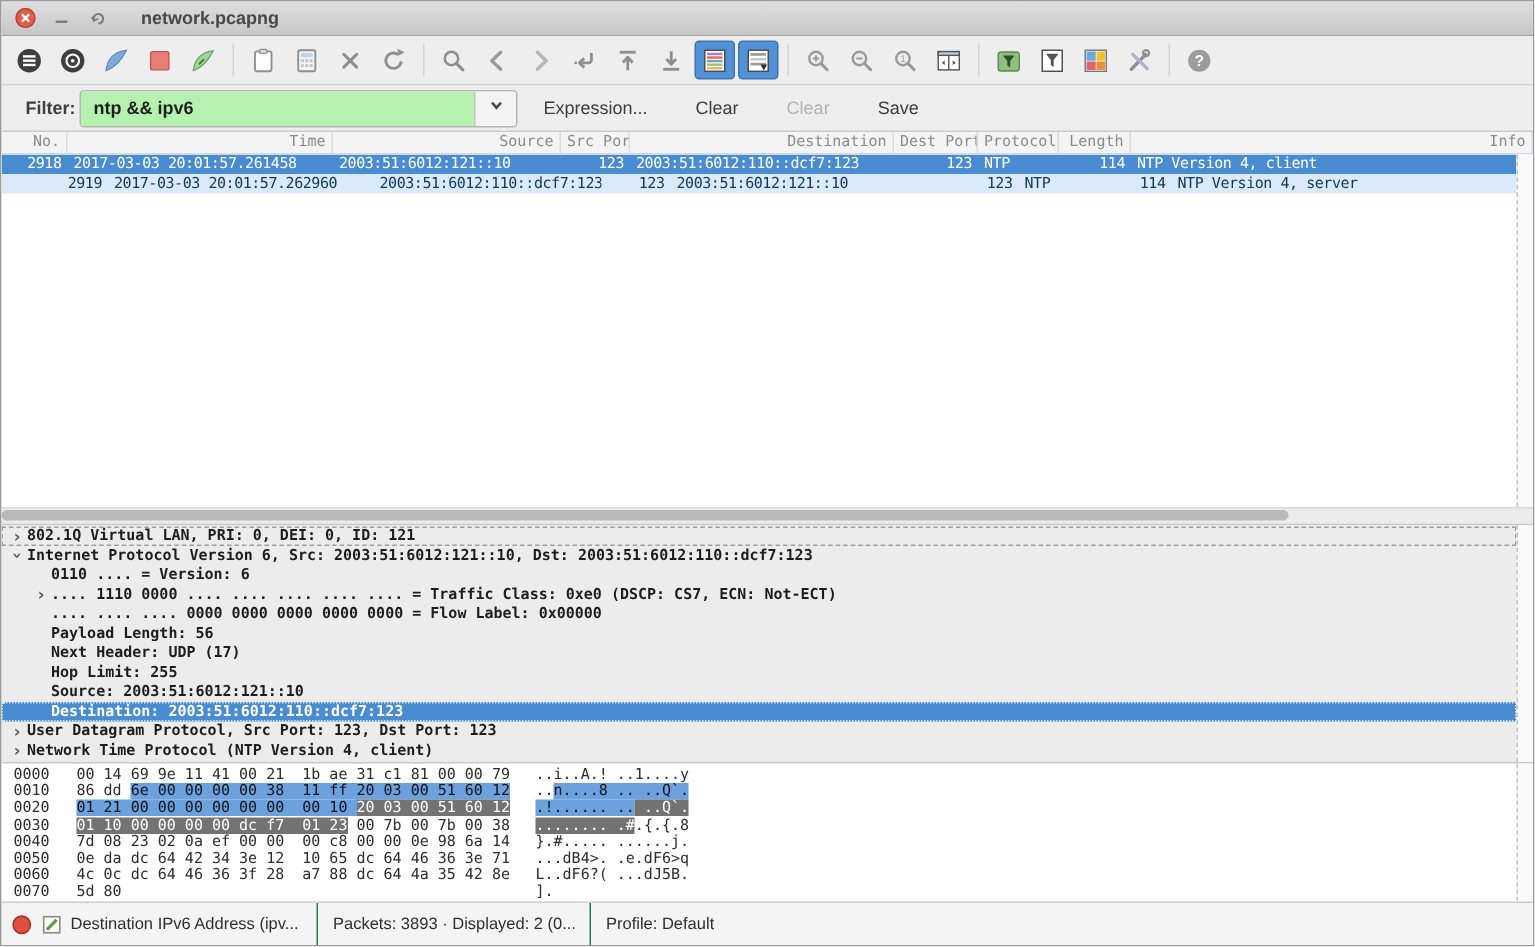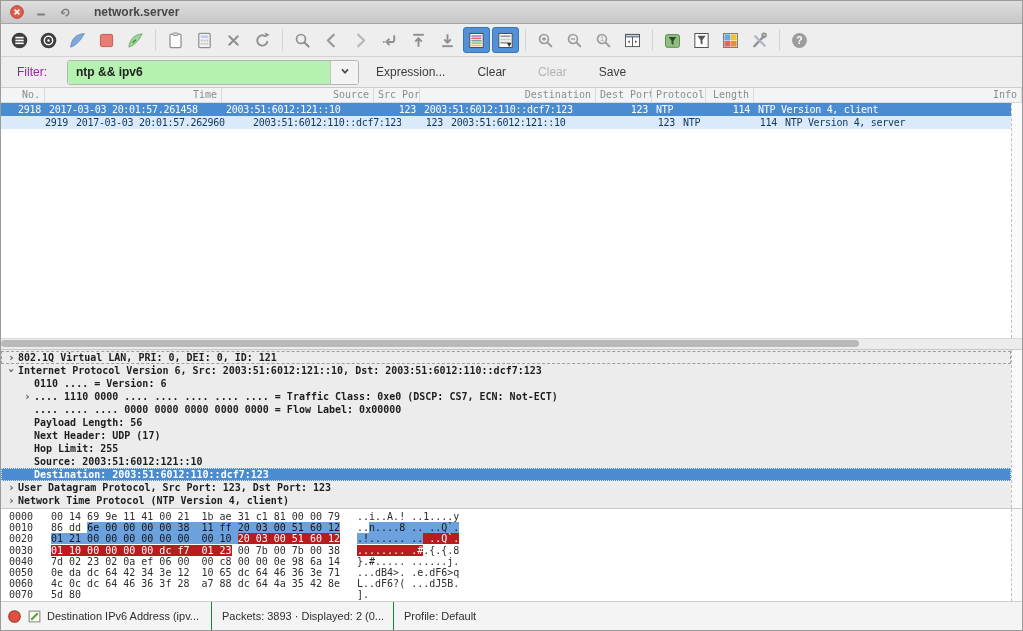--- a/index.html
+++ b/index.html
@@ -18,21 +18,21 @@
   .toolbar{height:32px;flex:none;background:#eeeeee;border-bottom:1px solid #d2d2d2;
     display:flex;align-items:center;padding:0 4px;}
   .tb-btn{width:27px;height:26px;border-radius:3px;display:flex;align-items:center;justify-content:center;margin:0 1px;flex:none;}
   .tb-btn .icon, .tb-btn svg{width:19px;height:19px;display:block;}
   .tb-btn.pressed{background:#5291d6;border:1px solid #3a75b5;box-sizing:border-box;}
   .tb-sep{width:1px;height:22px;background:#d4d4d4;margin:0 5px;flex:none;}
 
   
   .filterbar{height:30px;flex:none;background:#eeeeee;border-bottom:1px solid #cccccc;
     display:flex;align-items:center;padding-left:16px;}
-  .filter-label{font-size:12px;color:#a21caf;margin-right:20px;}
+  .filter-label{font-size:12px;color:#404040;margin-right:3px;font-weight:bold;}
   .filter-combo{display:flex;height:23px;width:290px;border:1px solid #b5b5b5;border-radius:3px;overflow:hidden;background:#fff;flex:none;}
   .filter-input{flex:1;min-width:0;background:#b5f2b0;border:none;outline:none;
     font-family:"Liberation Sans",sans-serif;font-size:12px;font-weight:bold;color:#1f1f1f;padding:0 8px;}
   .filter-drop{width:27px;background:#f3f3f3;border-left:1px solid #c3c3c3;display:flex;align-items:center;justify-content:center;}
   .filter-drop svg{width:12px;height:12px;}
   .fbtn{font-size:12px;color:#3c3c3c;margin-left:24px;background:none;border:none;
     font-family:"Liberation Sans",sans-serif;padding:2px 4px;}
   .fbtn.first{margin-left:13px;}
   .fbtn.disabled{color:#b3b3b3;}
 
@@ -70,21 +70,21 @@
   .dt-text{white-space:pre;}
 
   
   .hexpane{height:92px;flex:none;background:#fff;border-top:1px solid #c9c9c9;display:flex;}
   .hx-main{flex:1;min-width:0;padding:2px 0 0 8px;font-family:"DejaVu Sans Mono",monospace;font-size:10px;color:#2d2d2d;}
   .hx-row{height:11.2px;line-height:11.2px;display:flex;white-space:pre;}
   .hx-off{width:34px;flex:none;}
   .hx-hex{width:294px;flex:none;margin-left:8px;}
   .hx-ascii{margin-left:12px;}
   .hp{background:#6ba1dc;color:#14141e;}
-  .hs{background:#b91c1c;color:#fff;}
+  .hs{background:#737373;color:#fff;}
 
   
   .statusbar{height:28px;flex:none;background:#f4f4f4;border-top:1px solid #cfcfcf;display:flex;align-items:stretch;
     font-size:11px;color:#2e2e2e;}
   .sb-sec{display:flex;align-items:center;border-right:1px solid #15803d;box-sizing:border-box;padding:0 10px;white-space:nowrap;overflow:hidden;}
   .sb-sec:nth-child(1){width:211px;padding-left:6px;}
   .sb-sec:nth-child(2){width:182px;}
   .sb-sec:nth-child(3){border-right:none;flex:1;}
   .sb-ic{width:15px;height:15px;margin-right:5px;flex:none;}
   .sb-ic svg{width:15px;height:15px;display:block;}
@@ -114,21 +114,21 @@
         </div>
         <div class="winbtn">
           <span class="icon">
             <svg viewBox="0 0 14 14">
               <path d="M4.5,8.5 a3.2,3.2 0 1 1 3,2.2" fill="none" stroke="#7d7d7d" stroke-width="1.4"></path>
               <path d="M3.2,6.2 l1.4,2.7 2.6,-1.4" fill="none" stroke="#7d7d7d" stroke-width="1.2"></path>
             </svg>
           </span>
         </div>
       </div>
-    <div class="win-title">network.server</div>
+    <div class="win-title">network.pcapng</div>
   </div>
 
   <div class="toolbar">
       <div class="tb-btn">
         <span class="icon">
           <svg viewBox="0 0 20 20">
             <circle cx="10" cy="10" r="8.2" fill="#3e3e3e"></circle>
             <rect x="5.6" y="6.1" width="8.8" height="1.7" fill="#fff"></rect>
             <rect x="5.6" y="9.1" width="8.8" height="1.7" fill="#fff"></rect>
             <rect x="5.6" y="12.1" width="8.8" height="1.7" fill="#fff"></rect>
@@ -440,21 +440,21 @@
       </div>
     <div class="vtrack"></div>
   </div>
 
   <div class="hexpane">
     <div class="hx-main">
         <div class="hx-row"><span class="hx-off">0000</span><span class="hx-hex"><span>00 14 69 9e 11 41 00 21  1b ae 31 c1 81 00 00 79</span></span><span class="hx-ascii"><span>..i..A.! ..1....y</span></span></div>
         <div class="hx-row"><span class="hx-off">0010</span><span class="hx-hex"><span>86 dd </span><span class="hp">6e 00 00 00 00 38  11 ff 20 03 00 51 60 12</span></span><span class="hx-ascii"><span>..</span><span class="hp">n....8 .. ..Q`.</span></span></div>
         <div class="hx-row"><span class="hx-off">0020</span><span class="hx-hex"><span class="hp">01 21 00 00 00 00 00 00  00 10 </span><span class="hs">20 03 00 51 60 12</span></span><span class="hx-ascii"><span class="hp">.!...... ..</span><span class="hs"> ..Q`.</span></span></div>
         <div class="hx-row"><span class="hx-off">0030</span><span class="hx-hex"><span class="hs">01 10 00 00 00 00 dc f7  01 23</span><span> 00 7b 00 7b 00 38</span></span><span class="hx-ascii"><span class="hs">........ .#</span><span>.{.{.8</span></span></div>
-        <div class="hx-row"><span class="hx-off">0040</span><span class="hx-hex"><span>7d 02 23 02 0a ef 06 00  00 c8 00 00 0e 98 6a 14</span></span><span class="hx-ascii"><span>}.#..... ......j.</span></span></div>
+        <div class="hx-row"><span class="hx-off">0040</span><span class="hx-hex"><span>7d 08 23 02 0a ef 00 00  00 c8 00 00 0e 98 6a 14</span></span><span class="hx-ascii"><span>}.#..... ......j.</span></span></div>
         <div class="hx-row"><span class="hx-off">0050</span><span class="hx-hex"><span>0e da dc 64 42 34 3e 12  10 65 dc 64 46 36 3e 71</span></span><span class="hx-ascii"><span>...dB4&gt;. .e.dF6&gt;q</span></span></div>
         <div class="hx-row"><span class="hx-off">0060</span><span class="hx-hex"><span>4c 0c dc 64 46 36 3f 28  a7 88 dc 64 4a 35 42 8e</span></span><span class="hx-ascii"><span>L..dF6?( ...dJ5B.</span></span></div>
         <div class="hx-row"><span class="hx-off">0070</span><span class="hx-hex"><span>5d 80</span></span><span class="hx-ascii"><span>].</span></span></div>
       </div>
     <div class="vtrack"></div>
   </div>
 
   <div class="statusbar">
       <div class="sb-sec">
         <span class="sb-ic">

